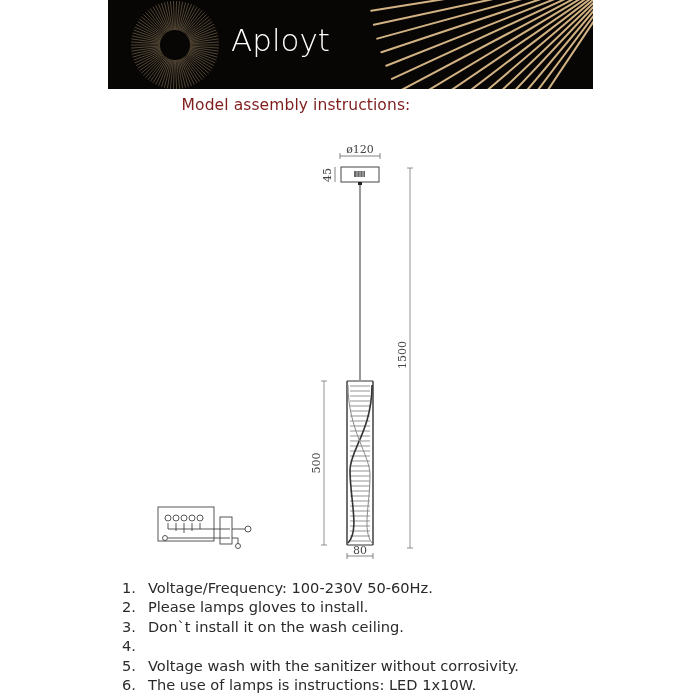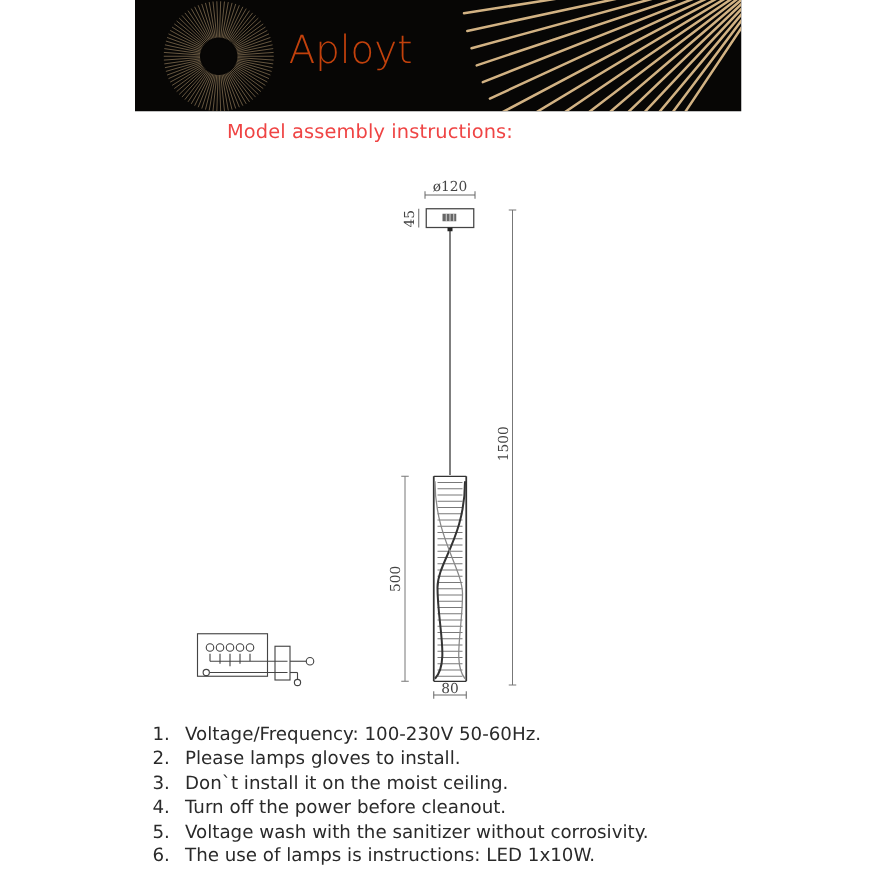--- a/index.html
+++ b/index.html
@@ -2,23 +2,23 @@
 <html><head>
 <meta charset="utf-8">
 <style>
   html, body { margin: 0; padding: 0; background: #ffffff; }
   body { width: 700px; height: 700px; position: relative; overflow: hidden;
          font-family: "DejaVu Sans", sans-serif; color: #222; }
   .banner { position: absolute; left: 108px; top: 0; width: 485px; height: 89px;
             background: #070605; overflow: hidden; }
   .banner svg { position: absolute; left: 0; top: 0; }
   .brand { position: absolute; left: 123px; top: 22px; font-family: "DejaVu Sans", sans-serif;
-           font-size: 31px; font-weight: 300; letter-spacing: 0px; color: #c2410c; }
+           font-size: 31px; font-weight: 300; letter-spacing: 0px; color: #ffffff; }
   .title { position: absolute; left: 0; width: 592px; top: 95px; text-align: center;
-           font-size: 15.5px; line-height: 20px; color: #ef4444; letter-spacing: 0.1px; }
+           font-size: 15.5px; line-height: 20px; color: #7f1d1d; letter-spacing: 0.1px; }
   .drawing { position: absolute; left: 0; top: 0; width: 700px; height: 700px; }
   .dimtxt { font-family: "DejaVu Serif", serif; fill: #444; font-size: 11px; }
   .list { position: absolute; left: 122px; top: 578px; margin: 0; padding: 0; list-style: none;
           font-size: 14.6px; line-height: 19.4px; color: #2a2a2a; }
   .list li { display: flex; white-space: nowrap; }
   .list .num { display: inline-block; width: 26px; }
 </style>
 </head>
 <body>
 
@@ -267,25 +267,24 @@
   <li>
       <span class="num">1.</span>
       <span>Voltage/Frequency: 100-230V 50-60Hz.</span>
     </li>
   <li>
       <span class="num">2.</span>
       <span>Please lamps gloves to install.</span>
     </li>
   <li>
       <span class="num">3.</span>
-      <span>Don`t install it on the moist ceiling.</span>
+      <span>Don`t install it on the wash ceiling.</span>
     </li>
   <li>
       <span class="num">4.</span>
-      <span>Turn off the power before cleanout.</span>
     </li>
   <li>
       <span class="num">5.</span>
       <span>Voltage wash with the sanitizer without corrosivity.</span>
     </li>
   <li>
       <span class="num">6.</span>
       <span>The use of lamps is instructions: LED 1x10W.</span>
     </li>
 </ol>

